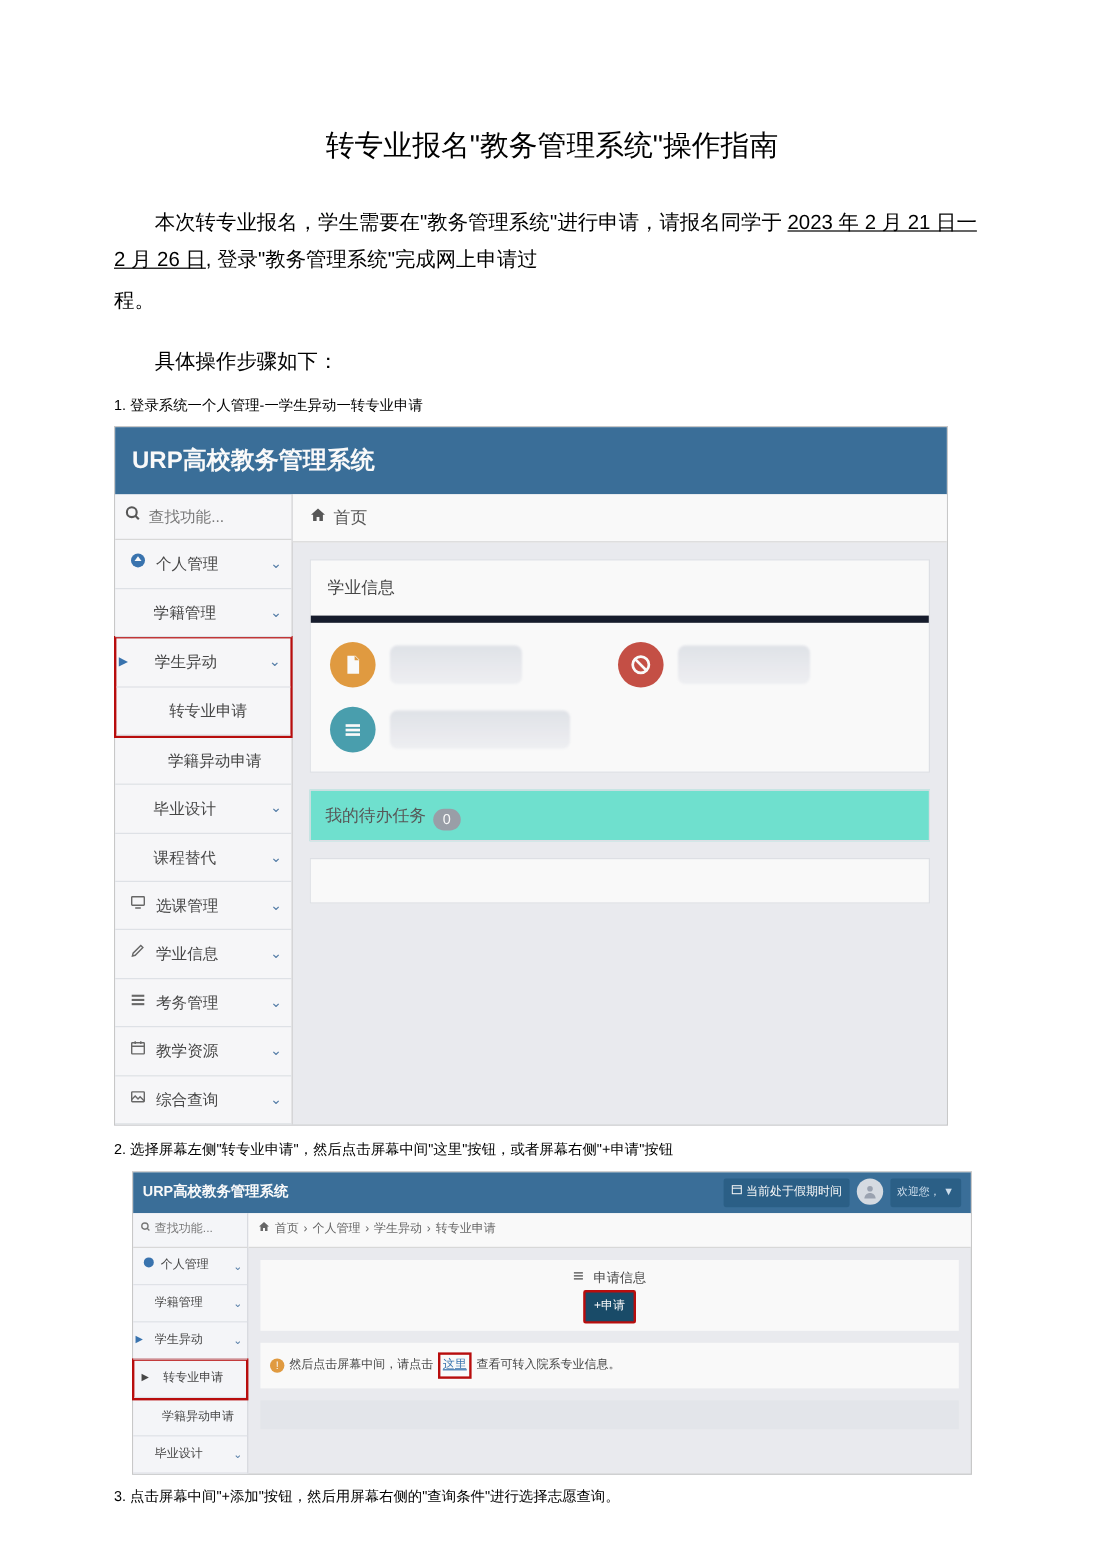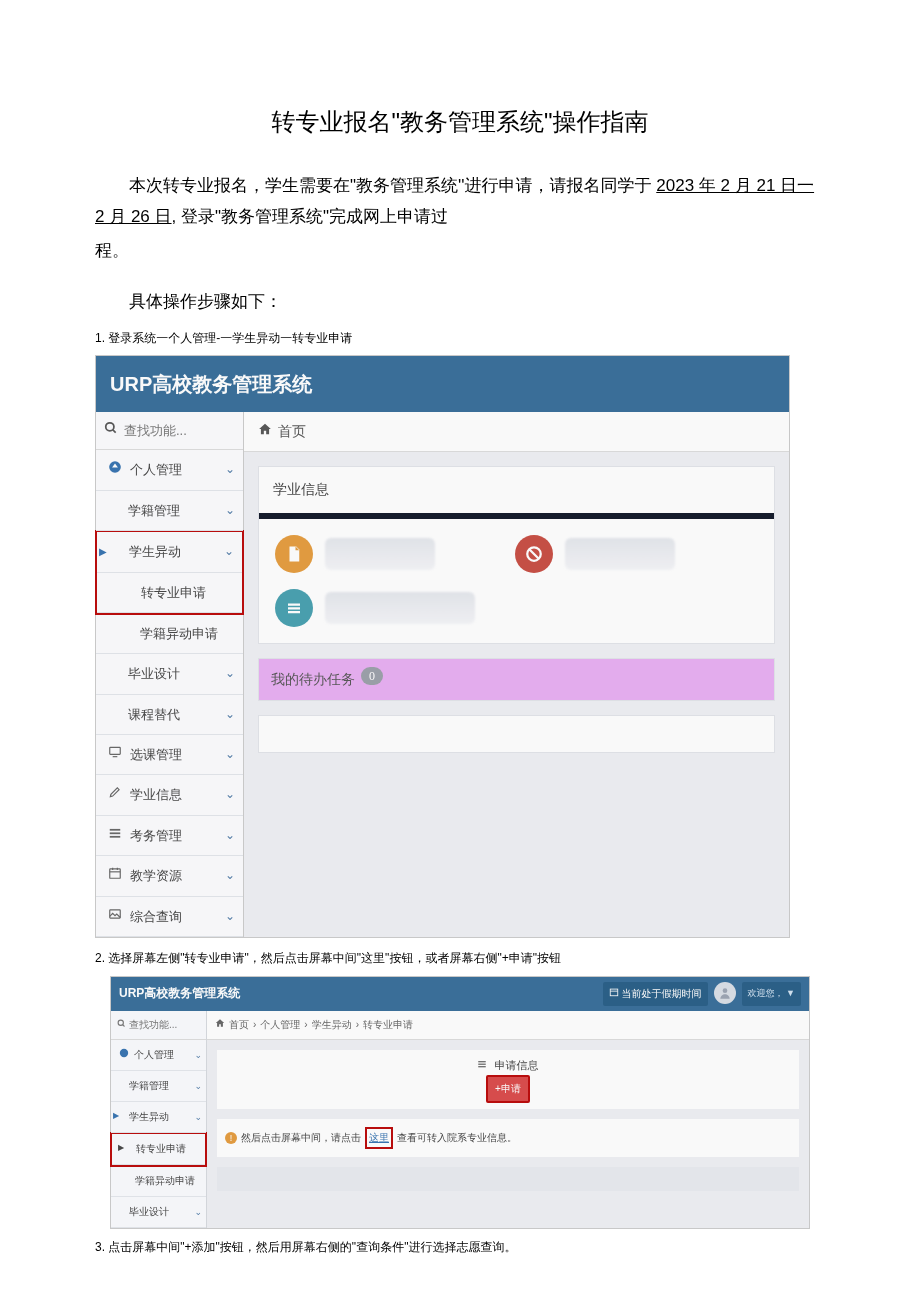--- a/index.html
+++ b/index.html
@@ -95,23 +95,23 @@
       display:flex; align-items:center; justify-content:center;
       color:#fff; font-size:18px;
     }
     .orange { background:#f09a2a; }
     .red { background:#d9483b; }
     .teal { background:#3aa3b5; }
     .s1-blur { width:110px; height:32px; border-radius:6px;
       background: linear-gradient(#e4e7ed,#f4f5f9); filter:blur(1px); }
     .s1-row2 { padding:0 16px 16px; display:flex; align-items:center; gap:12px; }
     .s1-task {
-      margin:0 14px 14px; background:#f0abfc; border:1px solid #e1e4ea;
+      margin:0 14px 14px; background:#5eead4; border:1px solid #e1e4ea;
       padding:8px 12px; font-size:14px; color:#555;
-      display:flex; align-items:flex-start; gap:6px;font-family:Liberation Serif, serif;
+      display:flex; align-items:flex-end; gap:6px;
     }
     .s1-badge {
       background:#9aa0ab; color:#fff; border-radius:10px;
       padding:0 8px; font-size:12px; line-height:18px; height:18px;
     }
     .s1-white {
       margin:0 14px 14px; background:#fff; border:1px solid #e1e4ea;
       height:38px;
     }
 
@@ -162,21 +162,21 @@
       background:#fff; border-bottom:1px solid #ddd; padding:5px 8px;
       color:#666; font-size:10px; display:flex; align-items:center; gap:4px;
     }
     .s2-panel-h {
       margin:10px; background:#fff; padding:6px 8px;
       display:flex; align-items:center; justify-content:space-between;
       font-size:11px; color:#444;flex-direction:column;
     }
     .s2-list-ico { margin-right:4px; color:#666; }
     .s2-add-btn {
-      background:#ef4444; color:#fff; padding:3px 7px; border-radius:2px;
+      background:#0c4a6e; color:#fff; padding:3px 7px; border-radius:2px;
       display:flex; align-items:center; gap:2px; font-size:10px;
       border:2px solid #d40000;
     }
     .s2-msg {
       margin:0 10px 10px; background:#fff; padding:8px;
       font-size:10px; color:#444; display:flex; align-items:center; gap:4px;
     }
     .s2-info-ico {
       width:12px; height:12px; border-radius:50%; background:#f09a2a;
       color:#fff; display:flex; align-items:center; justify-content:center;

